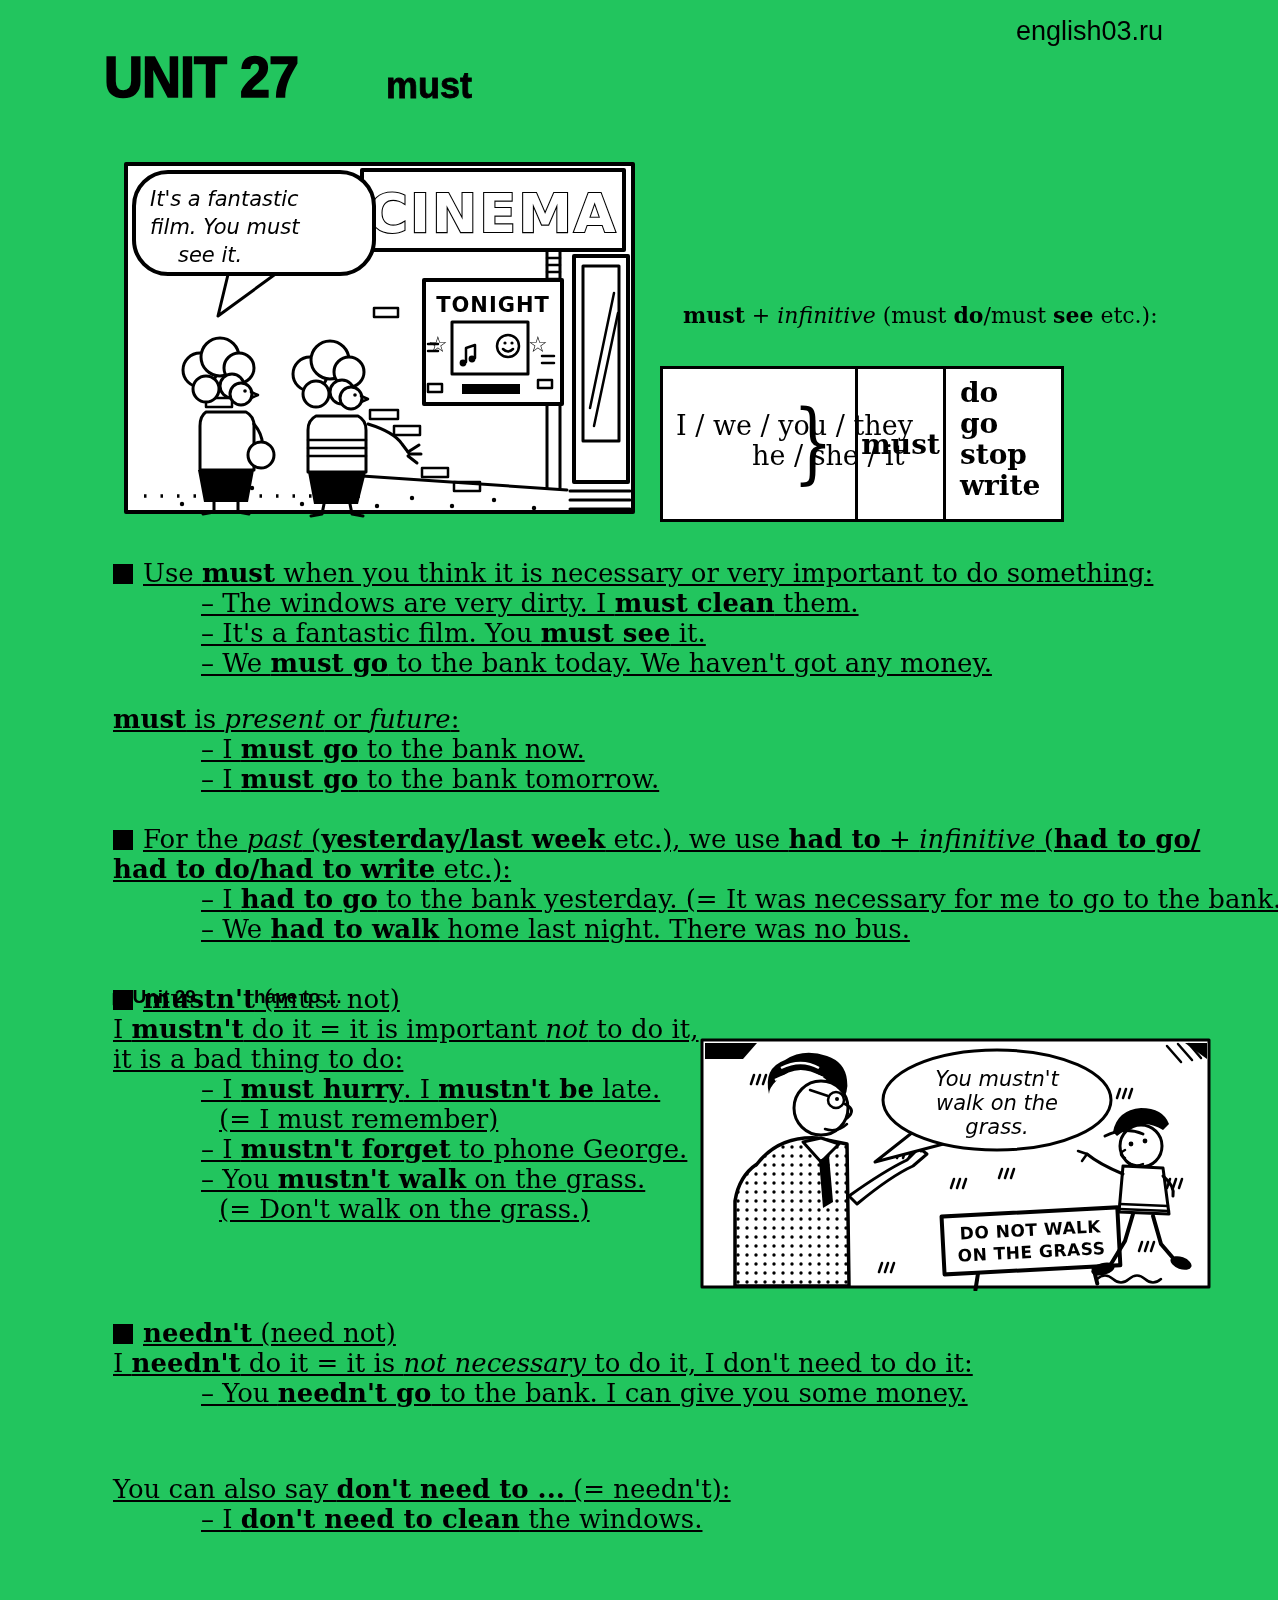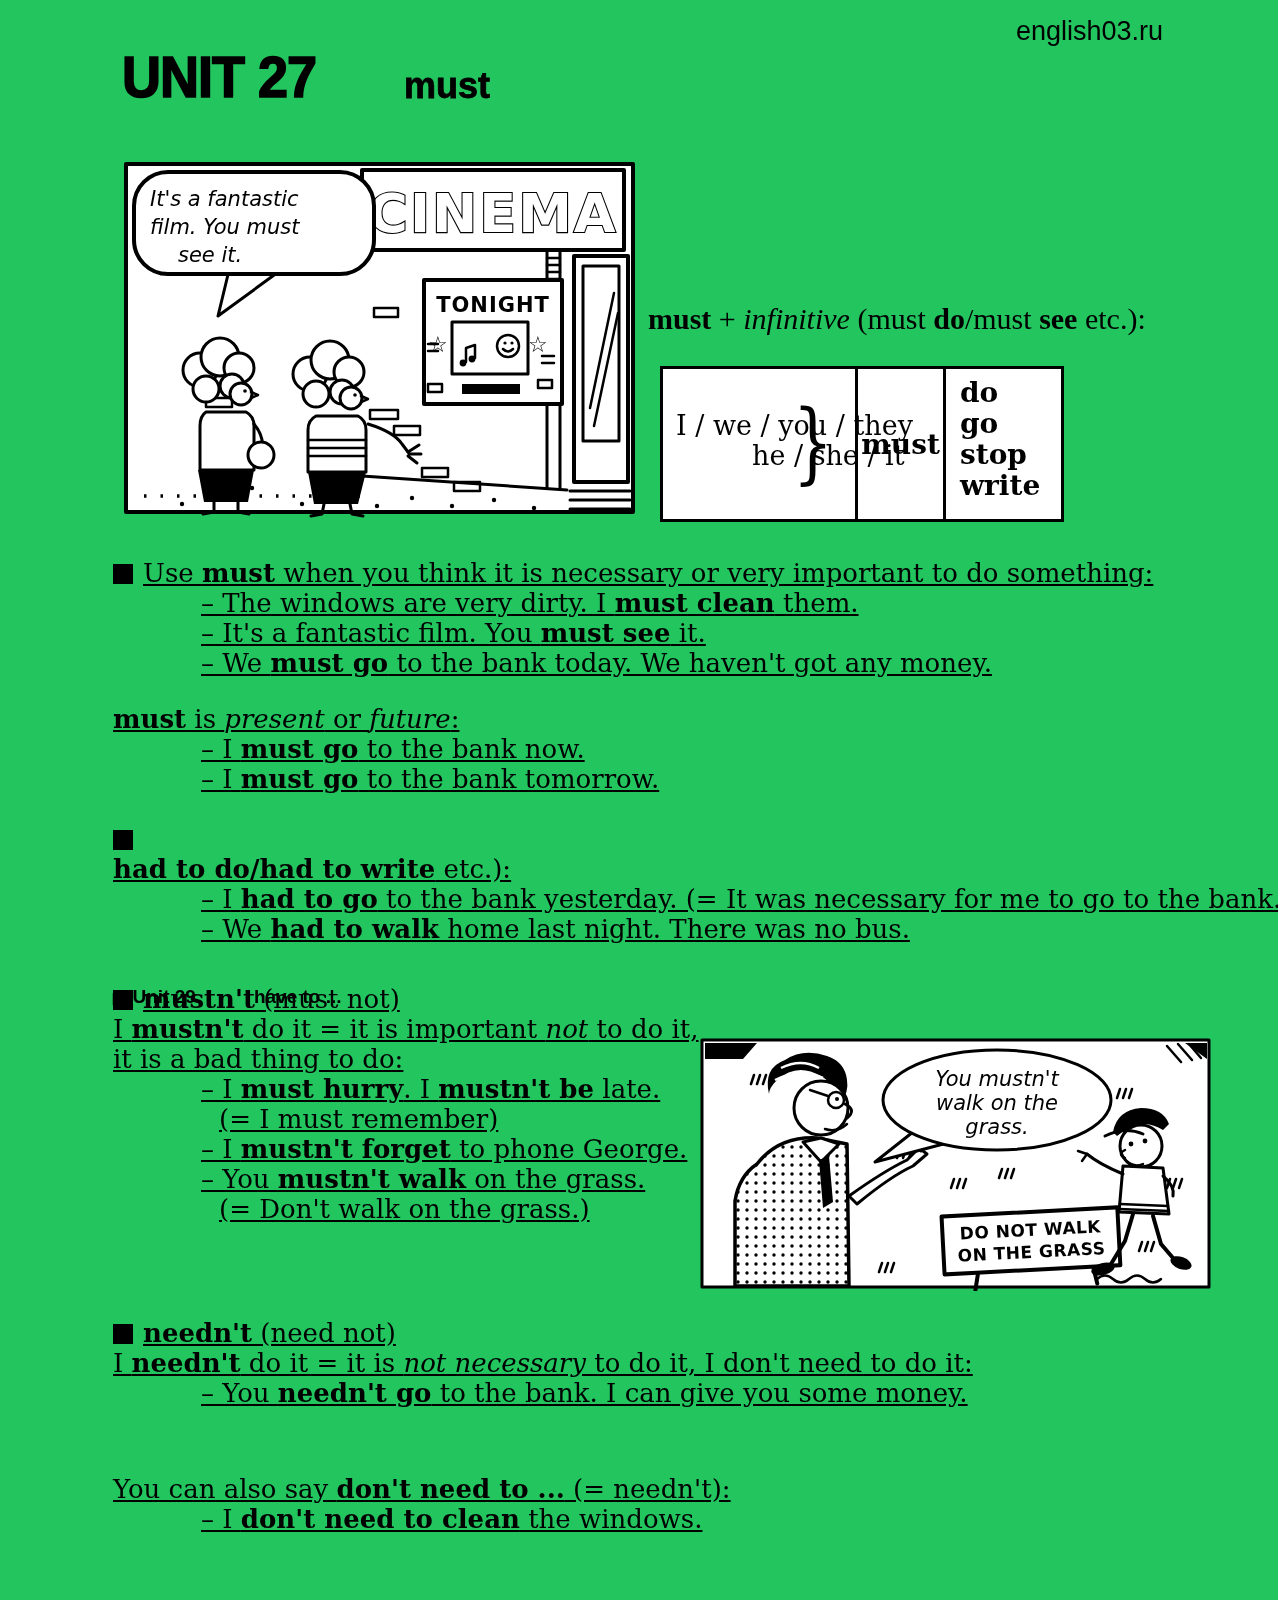--- a/index.html
+++ b/index.html
@@ -1,27 +1,27 @@
 <!DOCTYPE html>
 <html><head>
 <meta charset="utf-8">
 <style>
   html,body{margin:0;padding:0;background:#fff;}
   body{width:1278px;height:1600px;position:relative;font-family:"DejaVu Serif",serif;color:#000;overflow:hidden;}
   .page{position:absolute;inset:0;background:#22c55e;}
   .b{font-weight:700;}
   .i{font-style:italic;}
   .watermark{position:absolute;top:16px;left:0;width:1163px;text-align:right;font:27px "Liberation Sans",sans-serif;}
-  .title-row{position:absolute;top:48px;left:122px;display:flex;align-items:baseline;gap:88px;}
+  .title-row{position:absolute;top:48px;left:104px;display:flex;align-items:baseline;gap:88px;}
   .unit{font-family:"Liberation Sans",sans-serif;font-size:54px;font-weight:700;letter-spacing:-1px;-webkit-text-stroke:1.6px #000;transform:scaleY(1.05);transform-origin:left bottom;}
   .topic{font-family:"Liberation Sans",sans-serif;font-size:36px;font-weight:700;-webkit-text-stroke:0.8px #000;}
   .cartoon{position:absolute;}
   #cartoon-cinema{left:122px;top:158px;width:515px;height:360px;}
   #cartoon-grass{left:699px;top:1036px;width:513px;height:255px;}
-  .formula-intro{position:absolute;left:648px;top:302px;font-size:30px;white-space:nowrap;font-family:Liberation Serif, serif;}
+  .formula-intro{position:absolute;left:683px;top:302px;font-size:22px;white-space:nowrap;}
   .grammar-table{position:absolute;left:660px;top:366px;width:404px;height:156px;border:3px solid #000;display:flex;box-sizing:border-box;background:#fff;}
   .col-subjects{width:192px;position:relative;padding-top:42px;font-size:27px;box-sizing:border-box;}
   .subj1{padding-left:13px;line-height:30px;white-space:nowrap;}
   .subj2{padding-left:89px;line-height:30px;white-space:nowrap;}
   .brace{position:absolute;right:14px;top:24px;font-size:88px;font-weight:400;transform:scale(0.72,1);transform-origin:center;line-height:100px;}
   .col-modal{width:88px;border-left:3px solid #000;display:flex;align-items:center;justify-content:center;font-weight:700;font-size:28px;box-sizing:border-box;}
   .col-verbs{flex:1;border-left:3px solid #000;font-weight:700;font-size:28px;line-height:31px;padding:8px 0 0 14px;box-sizing:border-box;}
   .sec{position:absolute;left:113px;font-size:26px;line-height:30px;white-space:nowrap;}
   .sec .line{height:30px;text-decoration:underline;}
   .ex{padding-left:88px;}
@@ -191,21 +191,21 @@
     <div class="line ex">– We <span class="b">must go</span> to the bank today. We haven't got any money.</div>
   </section>
 
   <section class="sec" id="sec-pf">
     <div class="line"><span class="b">must</span> is <span class="i">present</span> or <span class="i">future</span>:</div>
     <div class="line ex">– I <span class="b">must go</span> to the bank now.</div>
     <div class="line ex">– I <span class="b">must go</span> to the bank tomorrow.</div>
   </section>
 
   <section class="sec" id="sec-past">
-    <div class="line"><span class="sq"></span></div>
+    <div class="line"><span class="sq"></span><span>For the <span class="i">past</span> (<span class="b">yesterday/last week</span> etc.), we use <span class="b">had to</span> + <span class="i">infinitive</span> (<span class="b">had to go/</span></span></div>
     <div class="line"><span class="b">had to do/had to write</span> etc.):</div>
     <div class="line ex">– I <span class="b">had to go</span> to the bank yesterday. (= It was necessary for me to go to the bank.)</div>
     <div class="line ex">– We <span class="b">had to walk</span> home last night. There was no bus.</div>
   </section>
 
   <div class="unit-ref">
     <span class="arrow">▶</span>
     <span class="ref-label">Unit 29</span>
     <span class="ref-topic">have to ...</span>
   </div>

